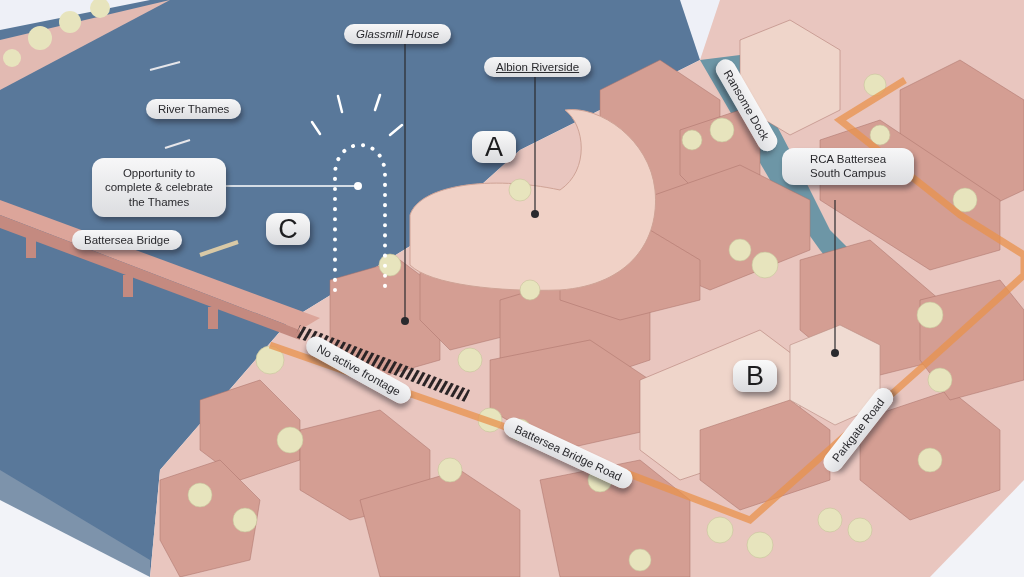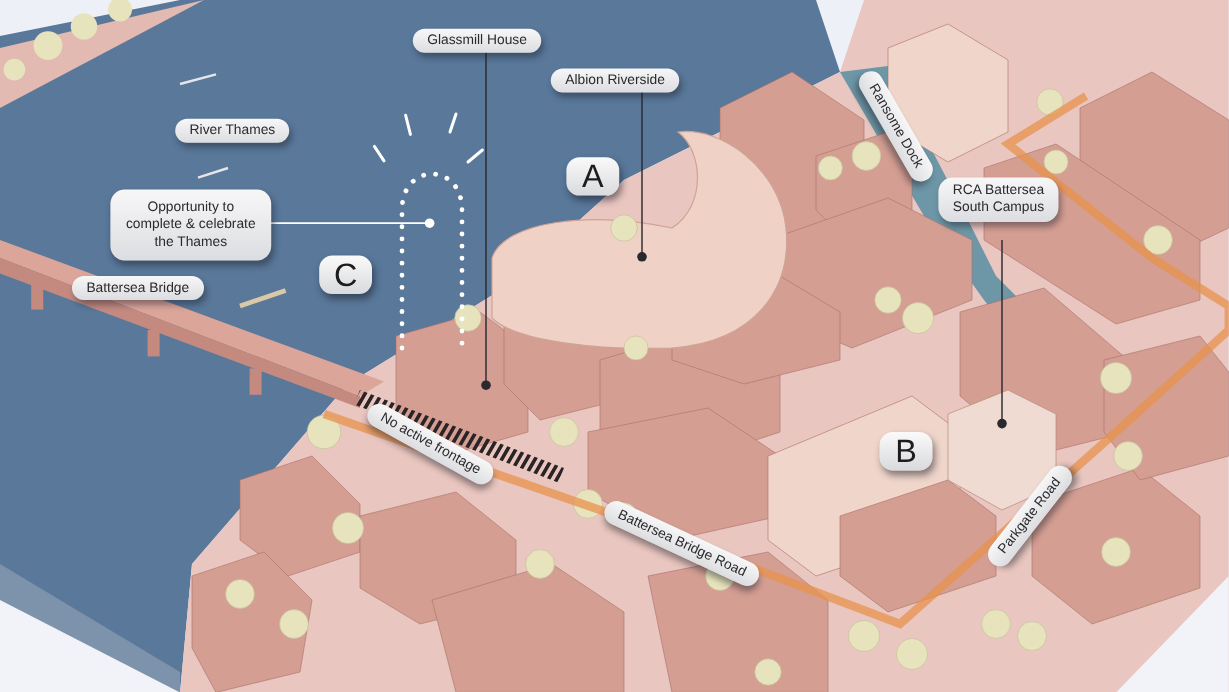--- a/index.html
+++ b/index.html
@@ -1,20 +1,20 @@
 <!DOCTYPE html>
 <html><head>
 <meta charset="utf-8">
 <style>
   html,body{margin:0;padding:0;background:#eef0f7;}
   body{width:1024px;height:577px;overflow:hidden;position:relative;font-family:"Liberation Sans","DejaVu Sans",sans-serif;}
   #scene{position:absolute;left:0;top:0;width:1024px;height:577px;}
   .pill{position:absolute;background:linear-gradient(#f7f7f8,#dcdde0);color:#2a2a2e;border-radius:12px;
         box-shadow:2px 4px 5px rgba(30,30,40,.45);font-size:11.5px;line-height:1.25;padding:3px 12px;white-space:nowrap;text-align:center;}
-  .pill.multi{border-radius:12px;padding:4px 12px;}
+  .pill.multi{border-radius:12px;padding:4px 28px;}
   .letter{position:absolute;width:44px;height:32px;border-radius:11px;background:linear-gradient(#fafafa,#d9dadd);
           box-shadow:2px 4px 6px rgba(20,20,30,.5);font-size:27px;color:#1d1d1f;text-align:center;line-height:33px;}
   .rot{transform-origin:center center;}
 </style>
 </head>
 <body>
 
 <svg id="scene" viewBox="0 0 1024 577" xmlns="http://www.w3.org/2000/svg">
   <defs>
     <pattern id="hatch" width="6" height="6" patternUnits="userSpaceOnUse" patternTransform="rotate(30)">
@@ -132,29 +132,29 @@
     <line x1="402" y1="125" x2="390" y2="135"></line>
   </g>
 
   <g>
     <line x1="150" y1="70" x2="180" y2="62" stroke="#e6e6ea" stroke-width="2"></line>
     <line x1="165" y1="148" x2="190" y2="140" stroke="#e6e6ea" stroke-width="2"></line>
     <line x1="200" y1="255" x2="238" y2="242" stroke="#d9c9a6" stroke-width="4"></line>
   </g>
 </svg>
 
-<div class="pill" style="left:344px;top:24px;">Glassmill House</div>
-<div class="pill" style="left:459px;top:57px;">Albion Riverside</div>
+<div class="pill" style="left:344px;top:24px;font-style:italic;">Glassmill House</div>
+<div class="pill" style="left:484px;top:57px;text-decoration:underline;">Albion Riverside</div>
 <div class="pill" style="left:146px;top:99px;">River Thames</div>
 <div class="pill multi" style="left:92px;top:158px;width:118px;padding:8px 8px;">
   <div>Opportunity to</div>
   <div>complete &amp; celebrate</div>
   <div>the Thames</div>
 </div>
-<div class="pill" style="left:60px;top:230px;">Battersea Bridge</div>
+<div class="pill" style="left:72px;top:230px;">Battersea Bridge</div>
 <div class="pill rot" style="left:695px;top:95px;transform:rotate(60deg);">Ransome Dock</div>
 <div class="pill multi" style="left:782px;top:148px;text-align:left;">
   <div>RCA Battersea</div>
   <div>South Campus</div>
 </div>
 <div class="pill rot" style="left:300px;top:360px;transform:rotate(29deg);">No active frontage</div>
 <div class="pill rot" style="left:498px;top:443px;transform:rotate(25deg);">Battersea Bridge Road</div>
 <div class="pill rot" style="left:808px;top:420px;transform:rotate(-52deg);">Parkgate Road</div>
 
 <div class="letter" style="left:472px;top:131px;">A</div>

